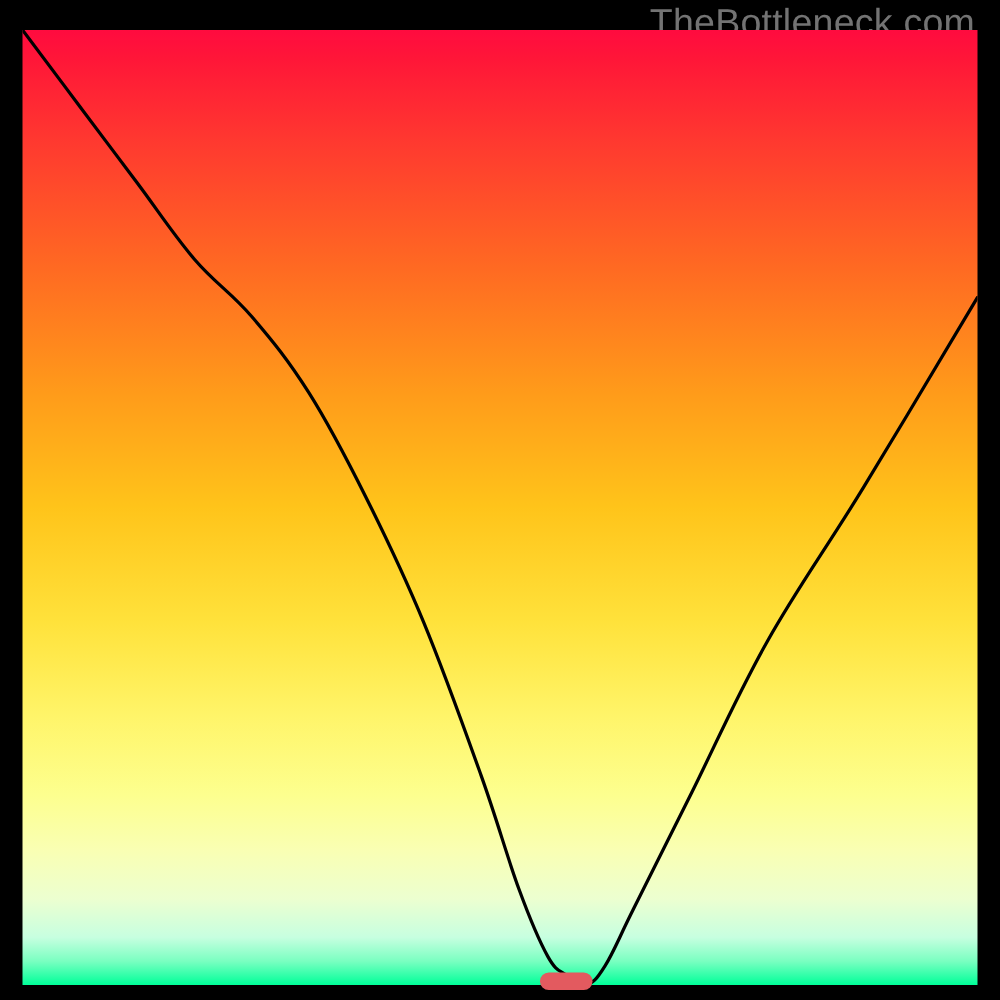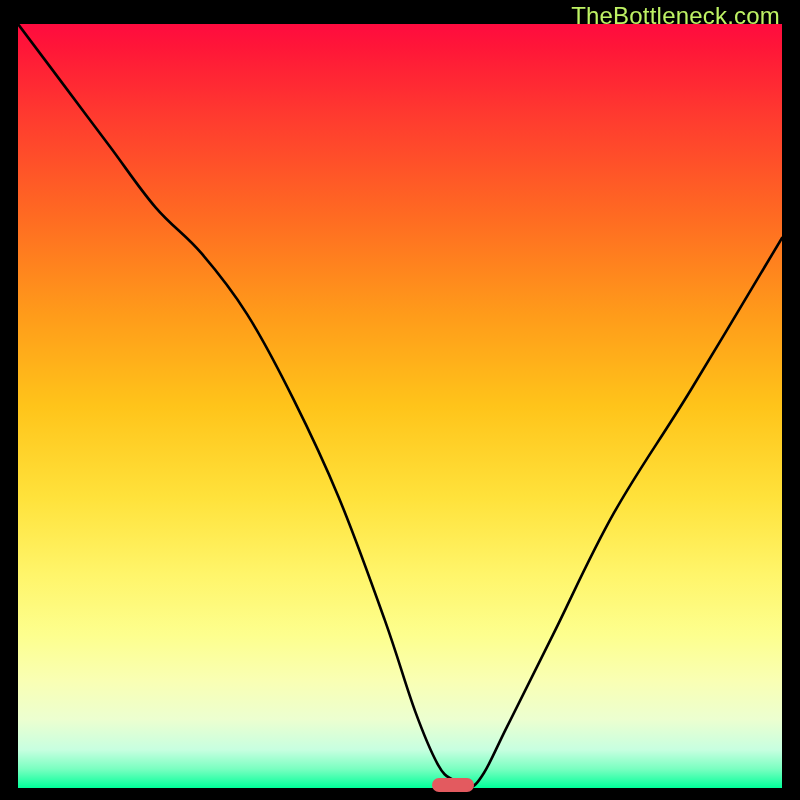--- a/index.html
+++ b/index.html
@@ -62,22 +62,22 @@
     position: absolute;
     height: 14px;
     width: 42px;
     background: #e35a5f;
     border-radius: 7px;
   }
   .watermark {
     position: absolute;
     top: 2px;
     right: 20px;
-    color: #bef264;
-    font-size: 24px;
+    color: #737373;
+    font-size: 30px;
     letter-spacing: 0.2px;
     user-select: none;
     text-decoration: underline;
   }
 </style>
 </head>
 <body>
 
 <div class="frame">
 

